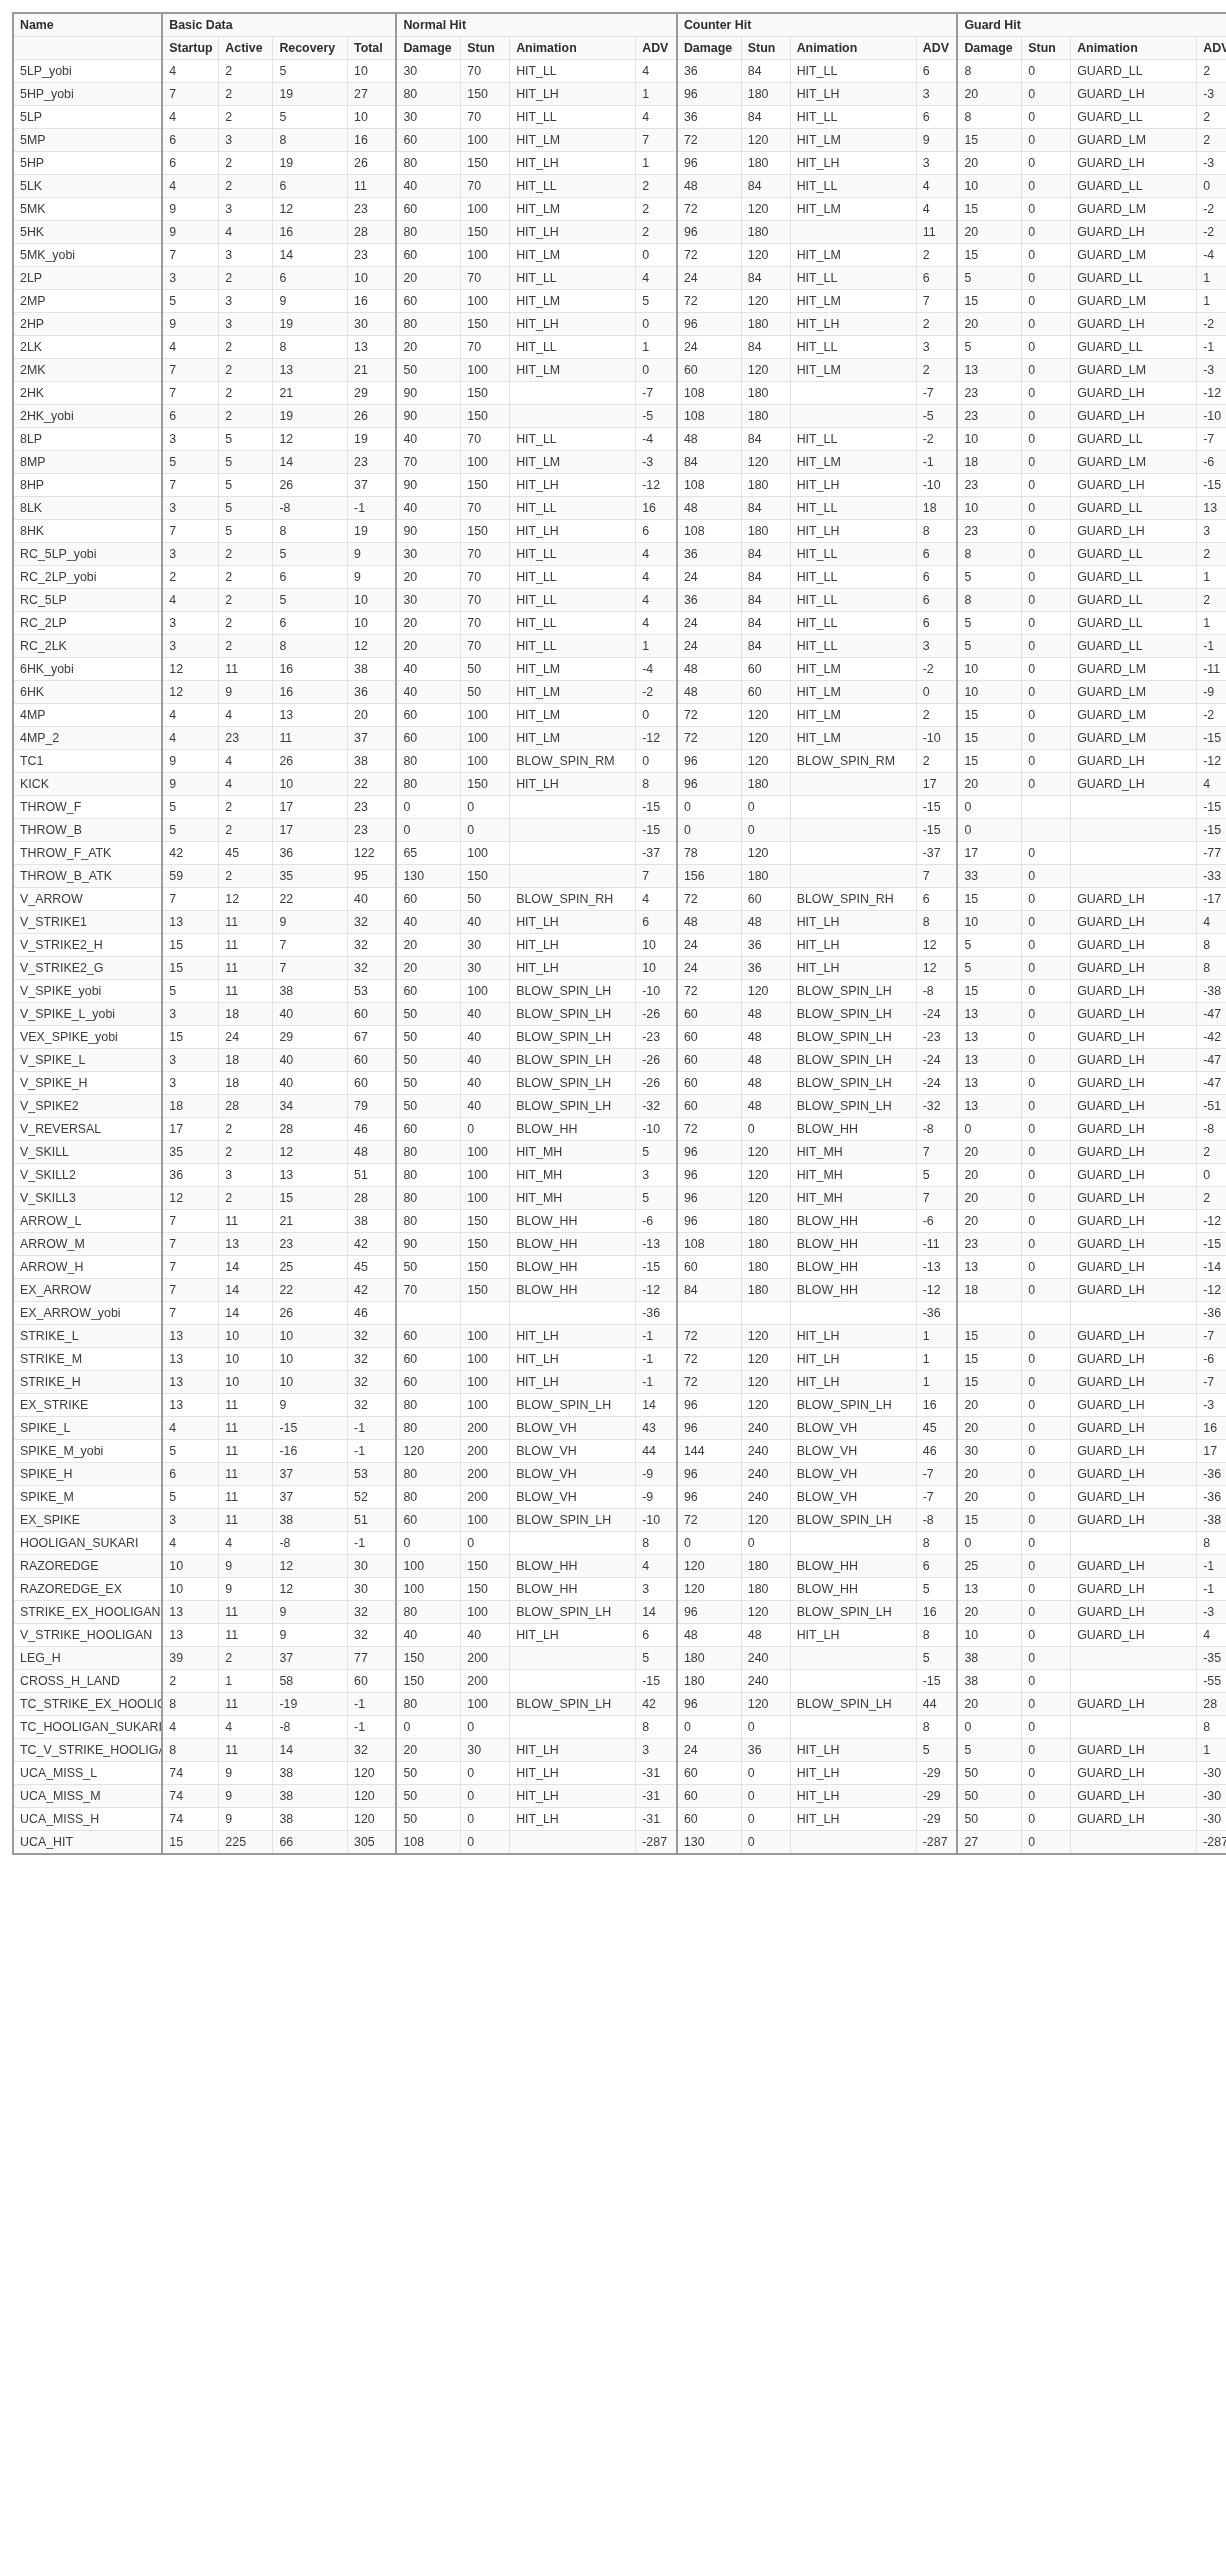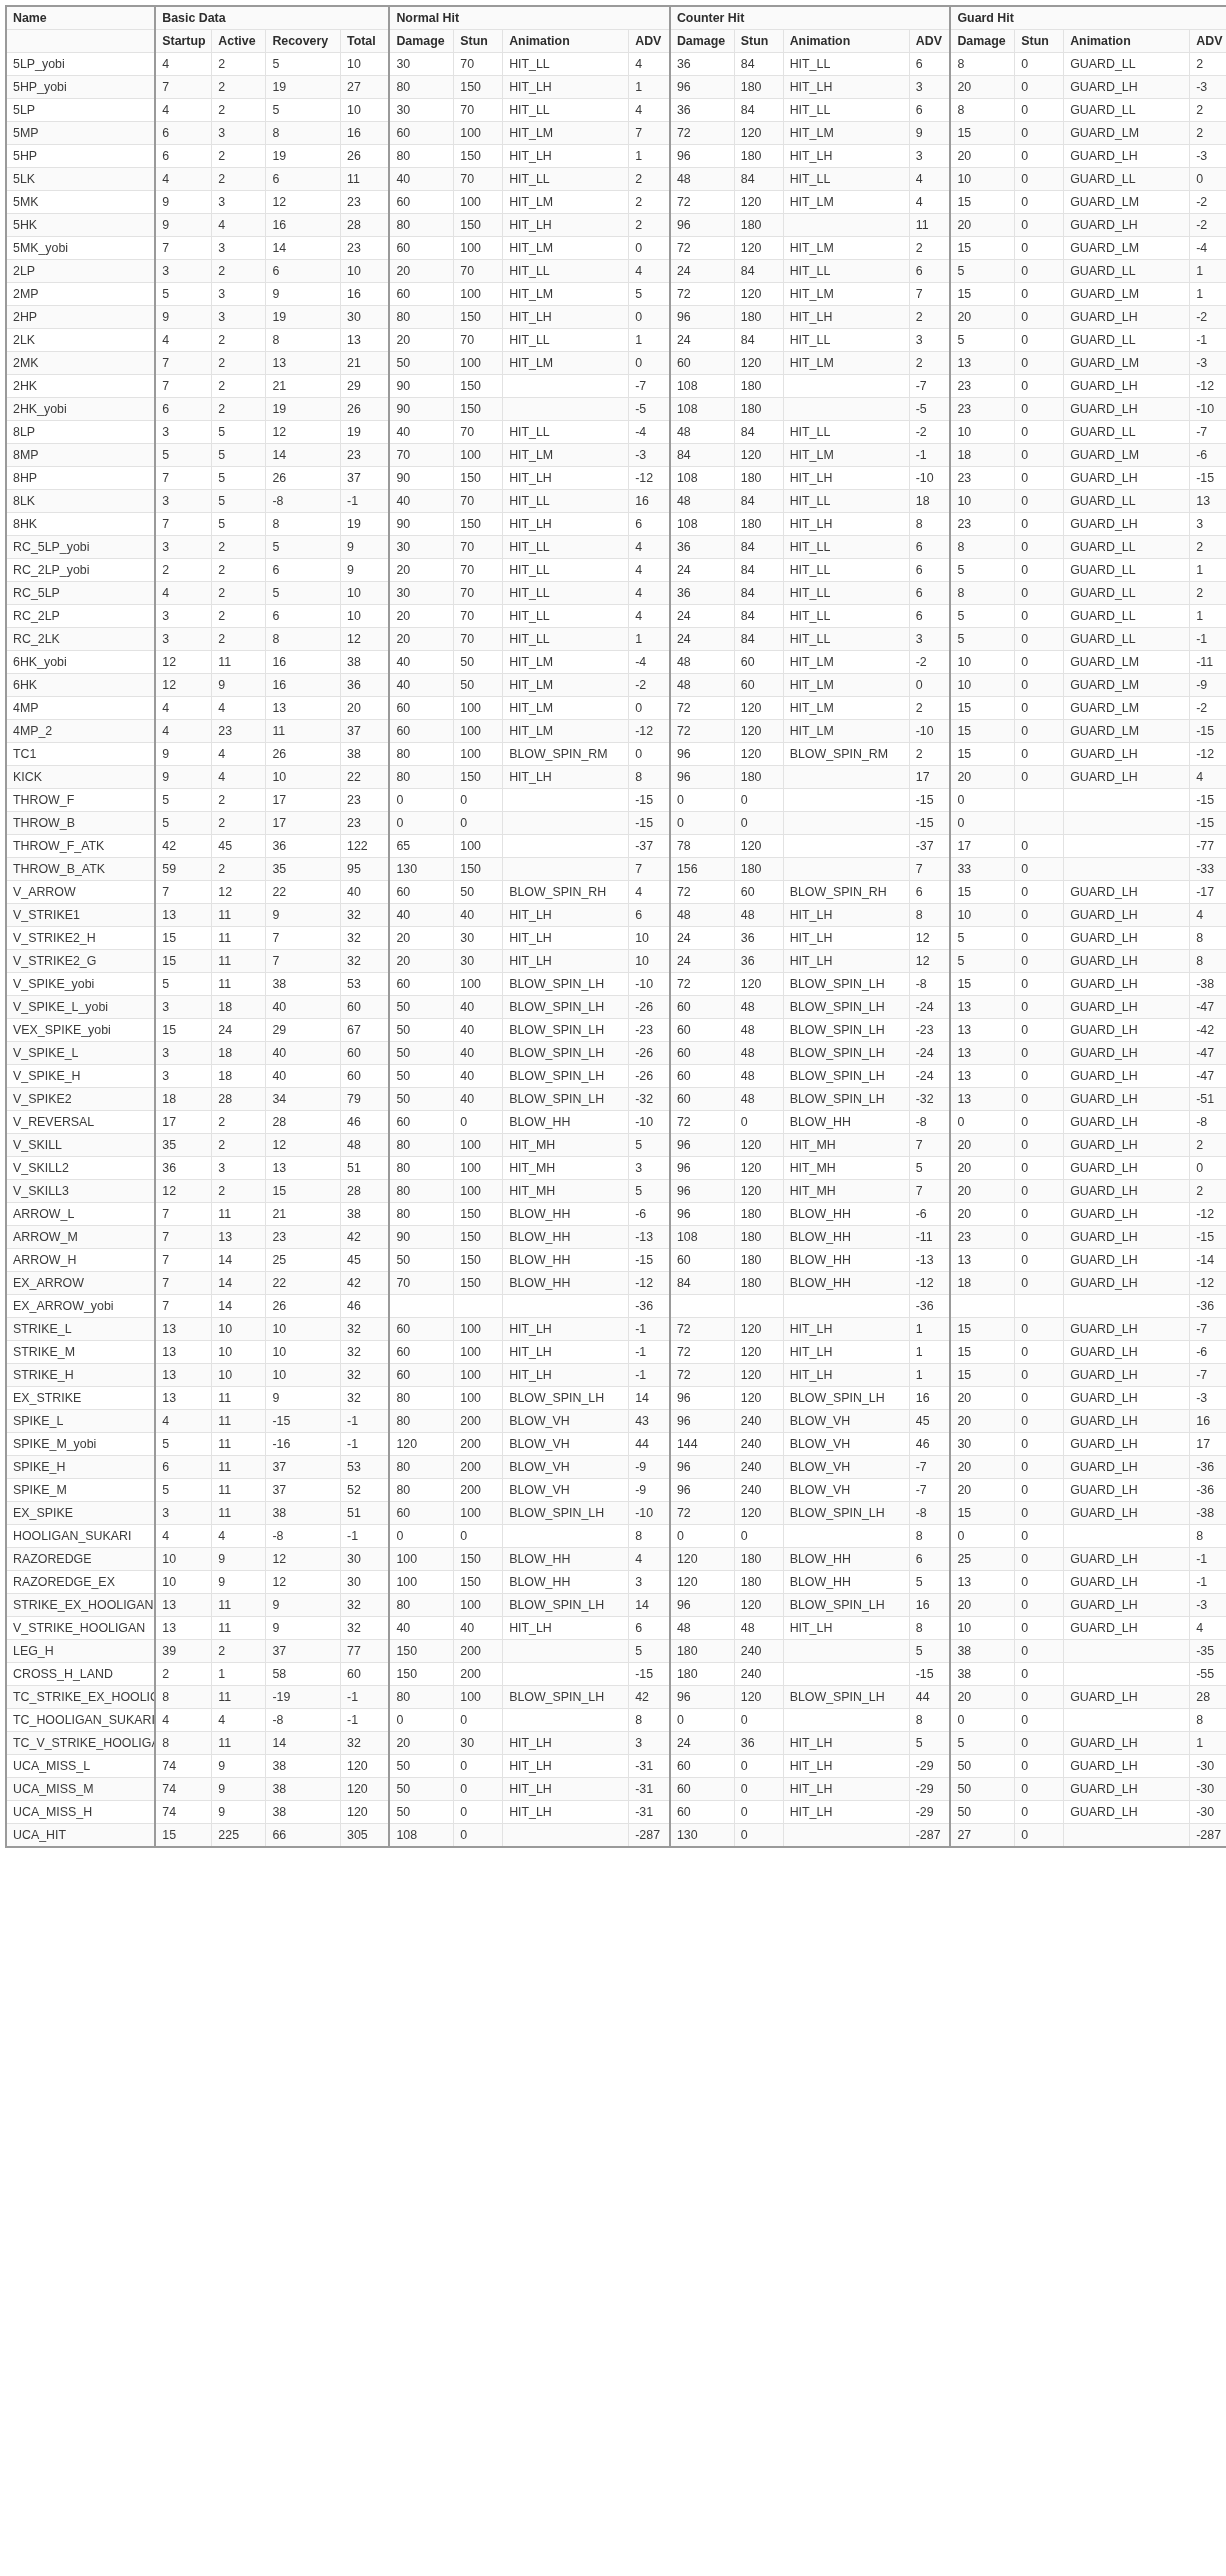--- a/index.html
+++ b/index.html
@@ -9,21 +9,21 @@
   }
   body {
     font-family: "Liberation Sans", sans-serif;
     width: 1227px;
   }
   #frame {
     width: 972px;
     min-height: 2576px;
     background: #ffffff;
     box-sizing: border-box;
-    padding: 5px;
+    padding: 12px;
   }
   table.fd {
     border-collapse: collapse;
     width: 1227px;
     table-layout: fixed;
     font-size: 12.4px;
     color: #3b3b3b;
   }
   table.fd th, table.fd td {
     border: 1px solid #e2e2e2;

